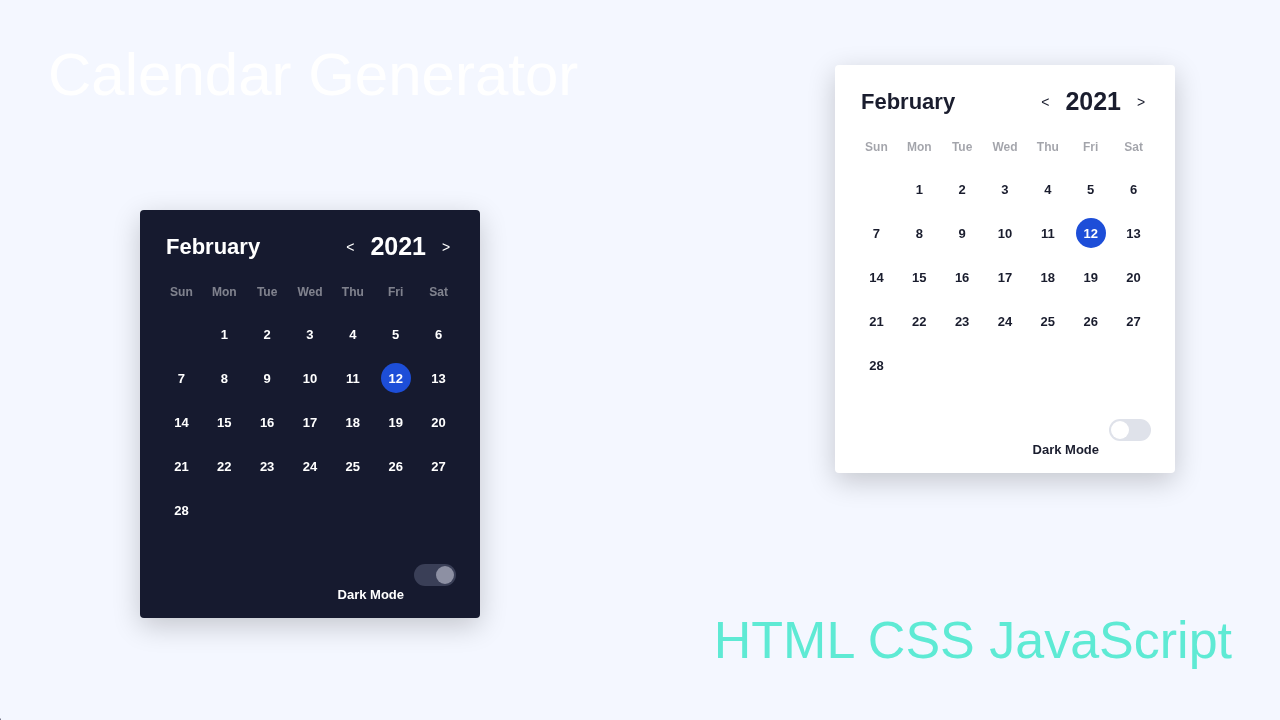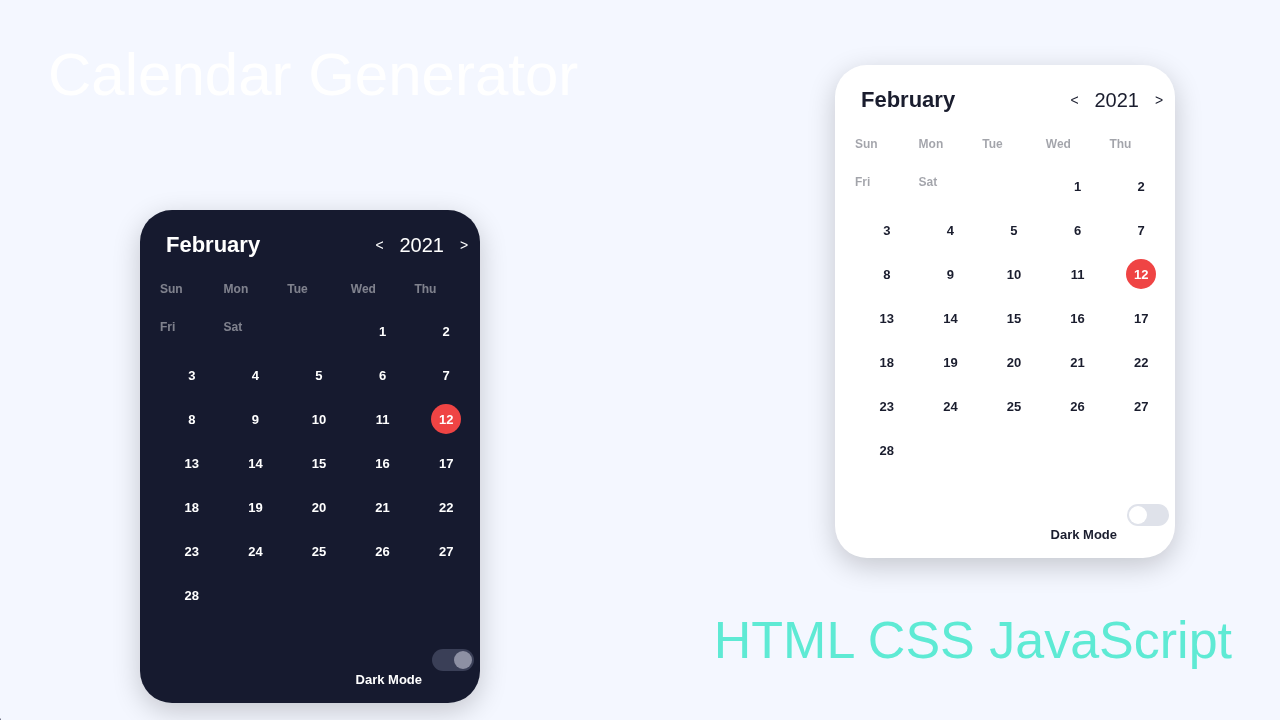--- a/index.html
+++ b/index.html
@@ -33,22 +33,22 @@
     right: 48px;
     bottom: 50px;
     color: #5eead4;
     font-family: 'Segoe UI', Arial, sans-serif;
     font-size: 52px;
     font-weight: 500;
   }
   .calendar {
     position: absolute;
     width: 340px;
-    border-radius: 32px;
-    padding: 22px 2px 16px 20px;
+    border-radius: 4px;
+    padding: 22px 20px 16px 20px;
     box-shadow: 0 8px 28px rgba(0,0,0,0.20);
   }
   .dark {
     left: 140px;
     top: 210px;
     background: #161a2f;
     color: #ffffff;
   }
   .light {
     right: 105px;
@@ -72,27 +72,28 @@
     gap: 12px;
   }
   .chev {
     font-size: 14px;
     cursor: pointer;
     user-select: none;
     width: 16px;
     text-align: center;
   }
   .year {
-    font-size: 20px;
-    font-weight: normal;
+    font-size: 25px;
+    font-weight: bold;
   }
   .grid {
     display: grid;
-    grid-template-columns: repeat(5, 1fr);
+    grid-template-columns: repeat(7, 1fr);
     gap: 6px 0;
+    text-align: center;
     margin-top: 6px;
   }
   .dow {
     font-size: 12px;
     font-weight: bold;
     opacity: 0.45;
     padding: 8px 0 10px 0;
   }
   .light .dow { opacity: 0.40; }
   .daycell {
@@ -105,21 +106,21 @@
     width: 30px;
     height: 30px;
     display: flex;
     align-items: center;
     justify-content: center;
     font-size: 13px;
     font-weight: 600;
     border-radius: 50%;
   }
   .selected .daynum {
-    background: #ef4444;
+    background: #1d4ed8;
     color: #ffffff;
   }
   .empty { visibility: hidden; }
   .footer {
     display: flex;
     align-items: center;
     justify-content: flex-end;
     gap: 10px;
     margin-top: 18px;
     padding-right: 4px;

